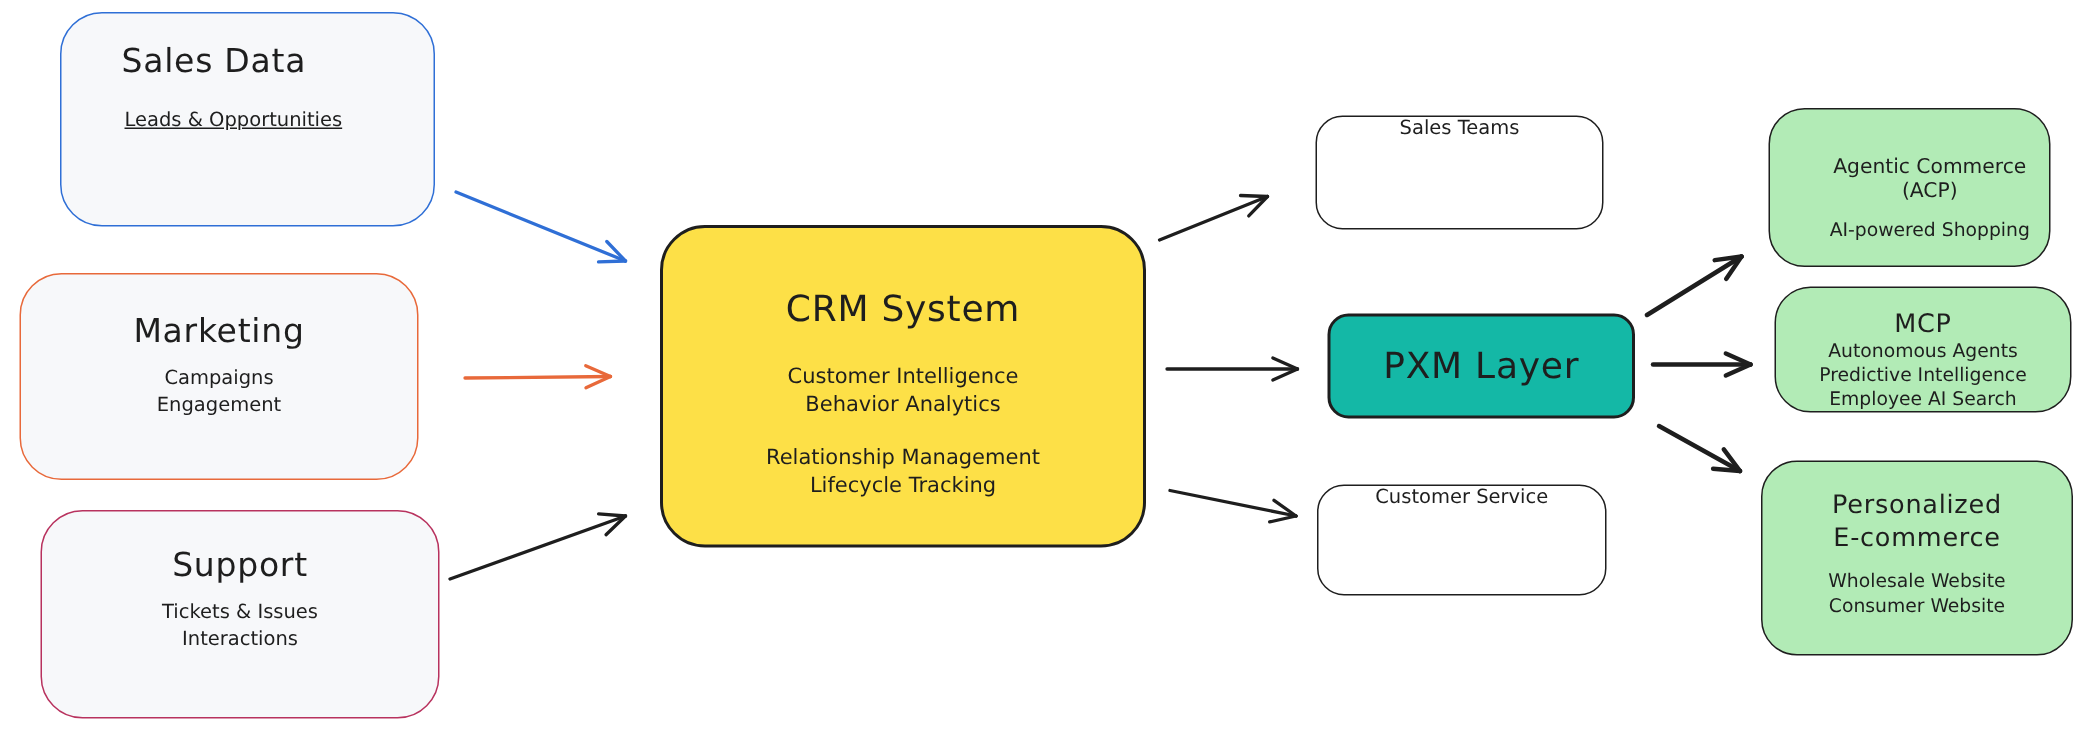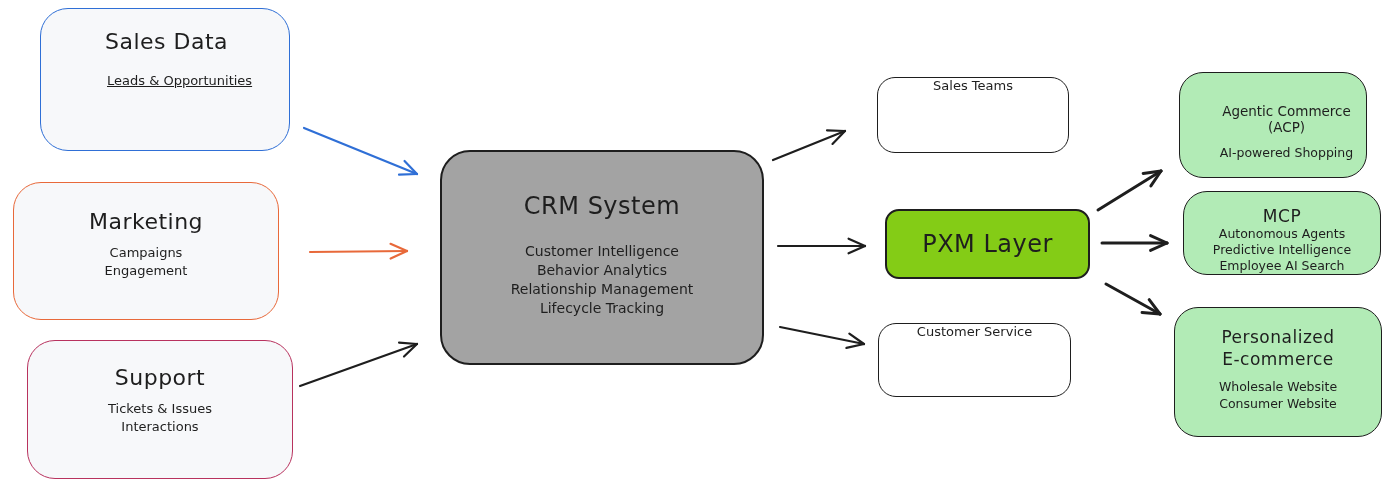--- a/index.html
+++ b/index.html
@@ -4,37 +4,37 @@
 <style>
   html, body { margin: 0; padding: 0; background: #ffffff; }
   body { width: 1396px; height: 493px; position: relative; overflow: hidden;
          font-family: "DejaVu Sans", sans-serif; color: #1e1e1e; }
   svg#edges { position: absolute; left: 0; top: 0; width: 1396px; height: 493px; pointer-events: none; }
   .node { position: absolute; box-sizing: border-box; border-radius: 28px;
           display: flex; flex-direction: column; align-items: center; text-align: center; }
   .title { font-size: 22px; letter-spacing: 0.5px; }
   .sub { font-size: 13px; line-height: 18px; }
   .src { background: #f7f8fa; border-width: 1.5px; border-style: solid; }
-  #n-sales { left: 40px; top: 8px; width: 250px; height: 143px; border-color: #2f6fd6; padding-left: 24px; }
+  #n-sales { left: 40px; top: 8px; width: 250px; height: 143px; border-color: #2f6fd6; }
   #n-sales .title { margin-top: 20px; align-self: flex-start; margin-left: 40px; }
   #n-sales .sub { margin-top: 18px; align-self: flex-start; margin-left: 42px; text-decoration: underline; }
   #n-mkt { left: 13px; top: 182px; width: 266px; height: 138px; border-color: #e8693a; }
   #n-mkt .title { margin-top: 26px; }
   #n-mkt .sub { margin-top: 10px; }
   #n-sup { left: 27px; top: 340px; width: 266px; height: 139px; border-color: #b8325e; }
   #n-sup .title { margin-top: 24px; }
   #n-sup .sub { margin-top: 10px; }
-  #n-crm { left: 440px; top: 150px; width: 324px; height: 215px; background: #a3a3a3;
+  #n-crm { left: 440px; top: 150px; width: 324px; height: 215px; background: #fde047;
            border: 2px solid #1e1e1e; border-radius: 30px; }
   #n-crm .title { margin-top: 40px; font-size: 24px; }
   #n-crm .sub { margin-top: 22px; font-size: 14px; line-height: 19px; }
   .out { background: #ffffff; border: 1.5px solid #1e1e1e; border-radius: 18px; justify-content: flex-start; }
   #n-st { left: 877px; top: 77px; width: 192px; height: 76px; }
   #n-cs { left: 878px; top: 323px; width: 193px; height: 74px; }
-  #n-pxm { left: 885px; top: 209px; width: 205px; height: 70px; background: #84cc16;
+  #n-pxm { left: 885px; top: 209px; width: 205px; height: 70px; background: #14b8a6;
            border: 2px solid #1e1e1e; border-radius: 14px; justify-content: center; }
   #n-pxm .title { font-size: 24px; }
   .green { background: #b2ebb6; border: 1.5px solid #1e1e1e; border-radius: 24px; }
   #n-acp { left: 1179px; top: 72px; width: 188px; height: 106px; padding-left: 27px; }
   #n-acp .sub1 { margin-top: 30px; font-size: 13.5px; }
   #n-acp .sub2 { margin-top: 10px; font-size: 12.5px; }
   #n-mcp { left: 1183px; top: 191px; width: 198px; height: 84px; }
   #n-mcp .title { margin-top: 14px; font-size: 17px; }
   #n-mcp .sub { font-size: 12.5px; line-height: 16px; }
   #n-pe { left: 1174px; top: 307px; width: 208px; height: 130px; }
@@ -109,21 +109,21 @@
 <div class="node src" id="n-sup">
   <div class="title">Support</div>
   <div class="sub">Tickets &amp; Issues</div>
   <div class="sub" style="margin-top:0">Interactions</div>
 </div>
 
 <div class="node" id="n-crm">
   <div class="title">CRM System</div>
   <div class="sub">Customer Intelligence</div>
   <div class="sub" style="margin-top:0">Behavior Analytics</div>
-  <div class="sub" style="margin-top:0">Relationship Management</div>
+  <div class="sub" style="margin-top:16px">Relationship Management</div>
   <div class="sub" style="margin-top:0">Lifecycle Tracking</div>
 </div>
 
 <div class="node out" id="n-st">
   <div class="sm">Sales Teams</div>
 </div>
 
 <div class="node" id="n-pxm">
   <div class="title">PXM Layer</div>
 </div>

